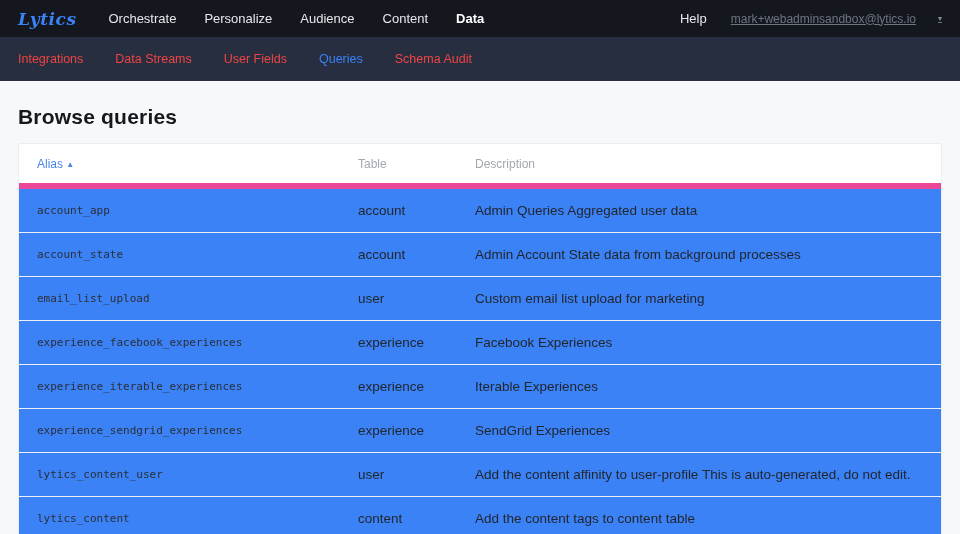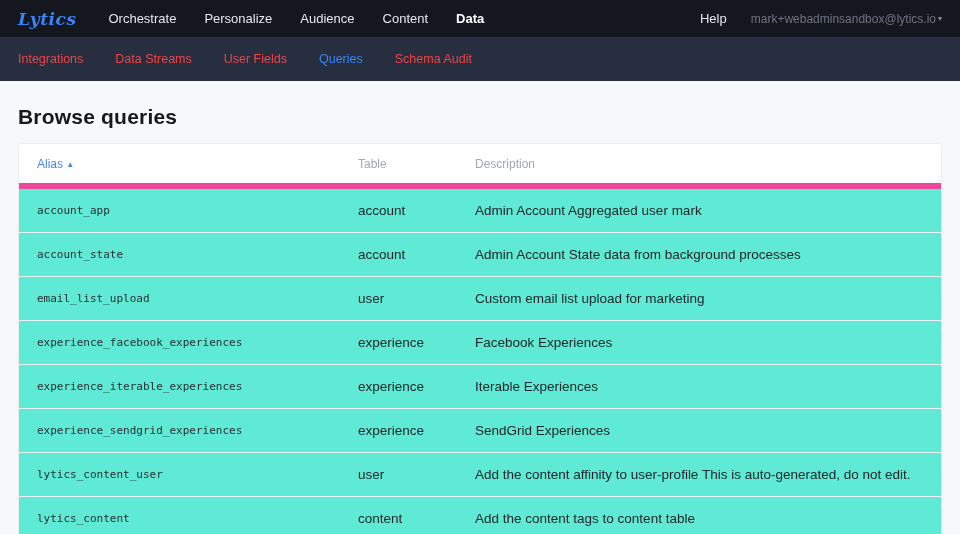--- a/index.html
+++ b/index.html
@@ -35,24 +35,25 @@
     color: #e6e8ec;
     font-size: 13px;
     cursor: pointer;
     white-space: nowrap;
   }
   .nav-link.active { font-weight: 700; color: #ffffff; }
   .topnav-right { margin-left: auto; display: flex; align-items: center; gap: 24px; }
   .account {
     display: flex;
     align-items: center;
-    gap: 2px;
+    gap: 22px;
     cursor: pointer;
     color: #6e7480;
     font-size: 12px;
+    text-decoration: underline;
   }
   .caret { font-size: 8px; color: #868b95; line-height: 1; }
 
   
   .subnav {
     height: 44px;
     background: #272e40;
     display: flex;
     align-items: center;
     gap: 32px;
@@ -101,21 +102,21 @@
 
   td {
     padding: 14px 8px 14px 0;
     font-size: 13.5px;
     color: #22262d;
     border-bottom: 1px solid #eef0f3;
     overflow: hidden;
     white-space: nowrap;
     text-overflow: ellipsis;
   }
-  tbody tr { cursor: pointer; background: #5eead4; }
+  tbody tr { cursor: pointer; background: #3b82f6; }
   tbody tr:last-child td { border-bottom: none; }
   td.cell-alias {
     font-family: "DejaVu Sans Mono", monospace;
     font-size: 11px;
     color: #2b2f36;
     padding-left: 18px;
   }
 </style>
 </head>
 <body>
@@ -154,21 +155,21 @@
         <tr>
           <th class="col-alias"><span>Alias</span> <span class="sort">▲</span></th>
           <th class="col-table">Table</th>
           <th class="col-desc">Description</th>
         </tr>
       </thead>
       <tbody>
   <tr>
     <td class="cell-alias">account_app</td>
     <td class="cell-table">account</td>
-    <td class="cell-desc">Admin Account Aggregated user mark</td>
+    <td class="cell-desc">Admin Queries Aggregated user data</td>
   </tr>
 
   <tr>
     <td class="cell-alias">account_state</td>
     <td class="cell-table">account</td>
     <td class="cell-desc">Admin Account State data from background processes</td>
   </tr>
 
   <tr>
     <td class="cell-alias">email_list_upload</td>

